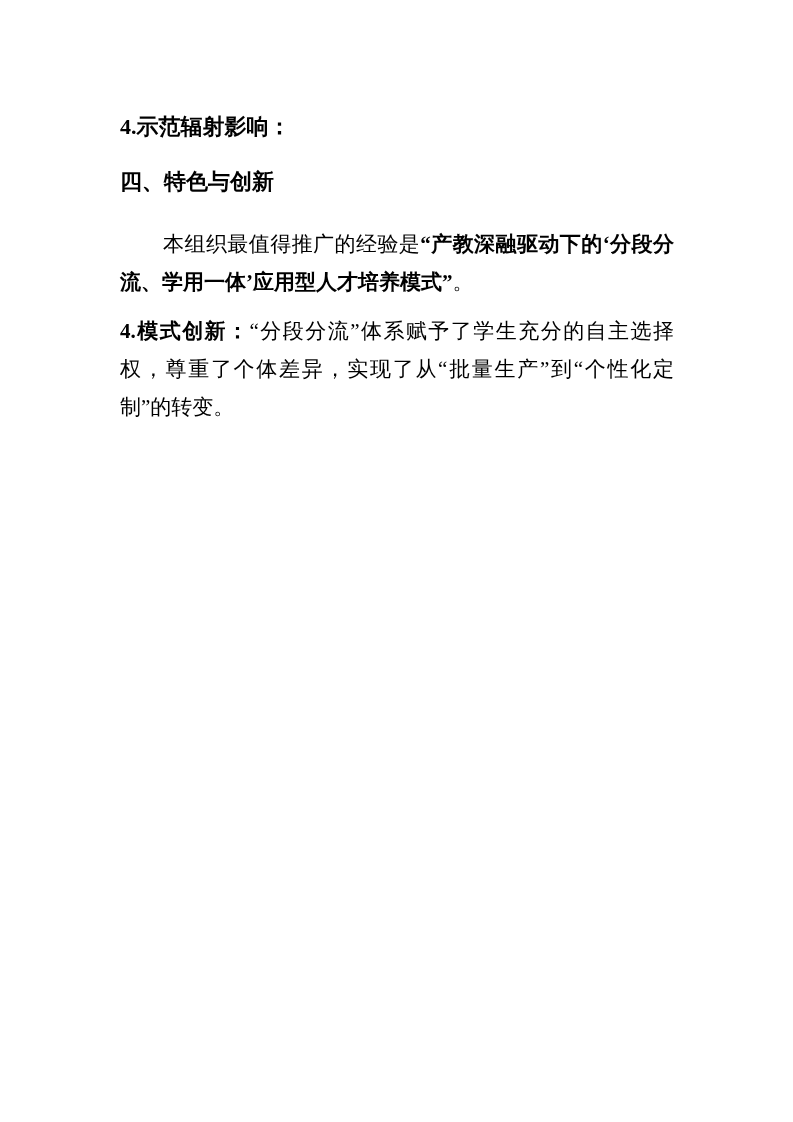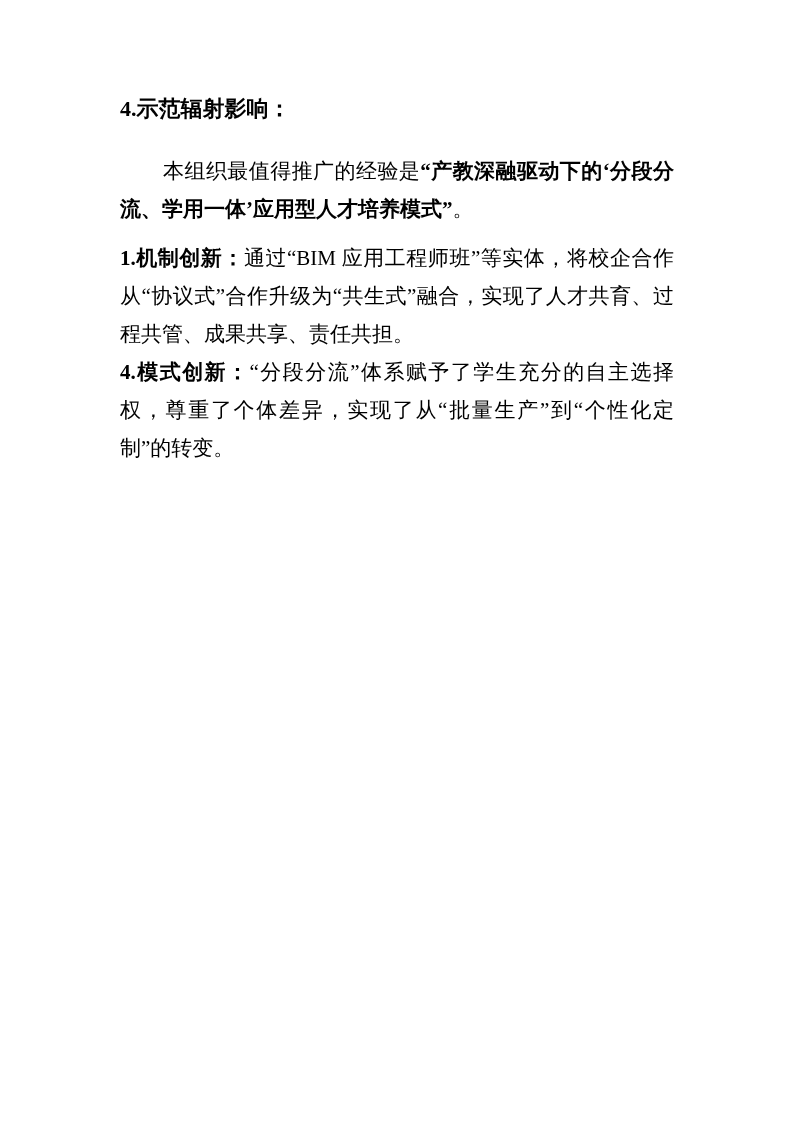--- a/index.html
+++ b/index.html
@@ -13,21 +13,21 @@
     width: 793px;
     height: 1122px;
     background: #ffffff;
     overflow: hidden;
     color: #000000;
     font-family: "Liberation Serif", "DejaVu Serif", serif;
   }
   .content {
     position: absolute;
     left: 120px;
-    top: 90px;
+    top: 108px;
     width: 554px;
   }
   .block {
     margin: 0;
     padding: 0;
   }
   .heading-serif {
     font-family: "Liberation Serif", "DejaVu Serif", serif;
     font-size: 22px;
     font-weight: bold;
@@ -57,17 +57,17 @@
   .para.mb-12 { margin-bottom: 12px; }
   .para.mb-11 { margin-bottom: 11px; margin-top: 24px; }
   .bold { font-weight: bold; }
 </style>
 </head>
 <body>
 
 <div class="page">
   <div class="content">
       <div class="block heading-serif"><span class="bold">4.示范辐射影响：</span></div>
+      <div class="block heading-sans"><span class="bold">四、特色与创新</span></div>
       <div class="block para indent mb-11"><span class="">本组织最值得推广的经验是</span><span class="bold">“产教深融驱动下的‘分段分流、学用一体’应用型人才培养模式”</span><span class="">。</span></div>
-      <div class="block para"><span class="bold">1.机制创新：</span><span class="">通过“BIM 应用工程师班”等实体，将校企合作从“协议式”合作升级为“共生式”融合，实现了人才共育、过程共管、成果共享、责任共担。</span></div>
       <div class="block para"><span class="bold">4.模式创新：</span><span class="">“分段分流”体系赋予了学生充分的自主选择权，尊重了个体差异，实现了从“批量生产”到“个性化定制”的转变。</span></div>
     </div>
 </div>
 
 </body></html>

